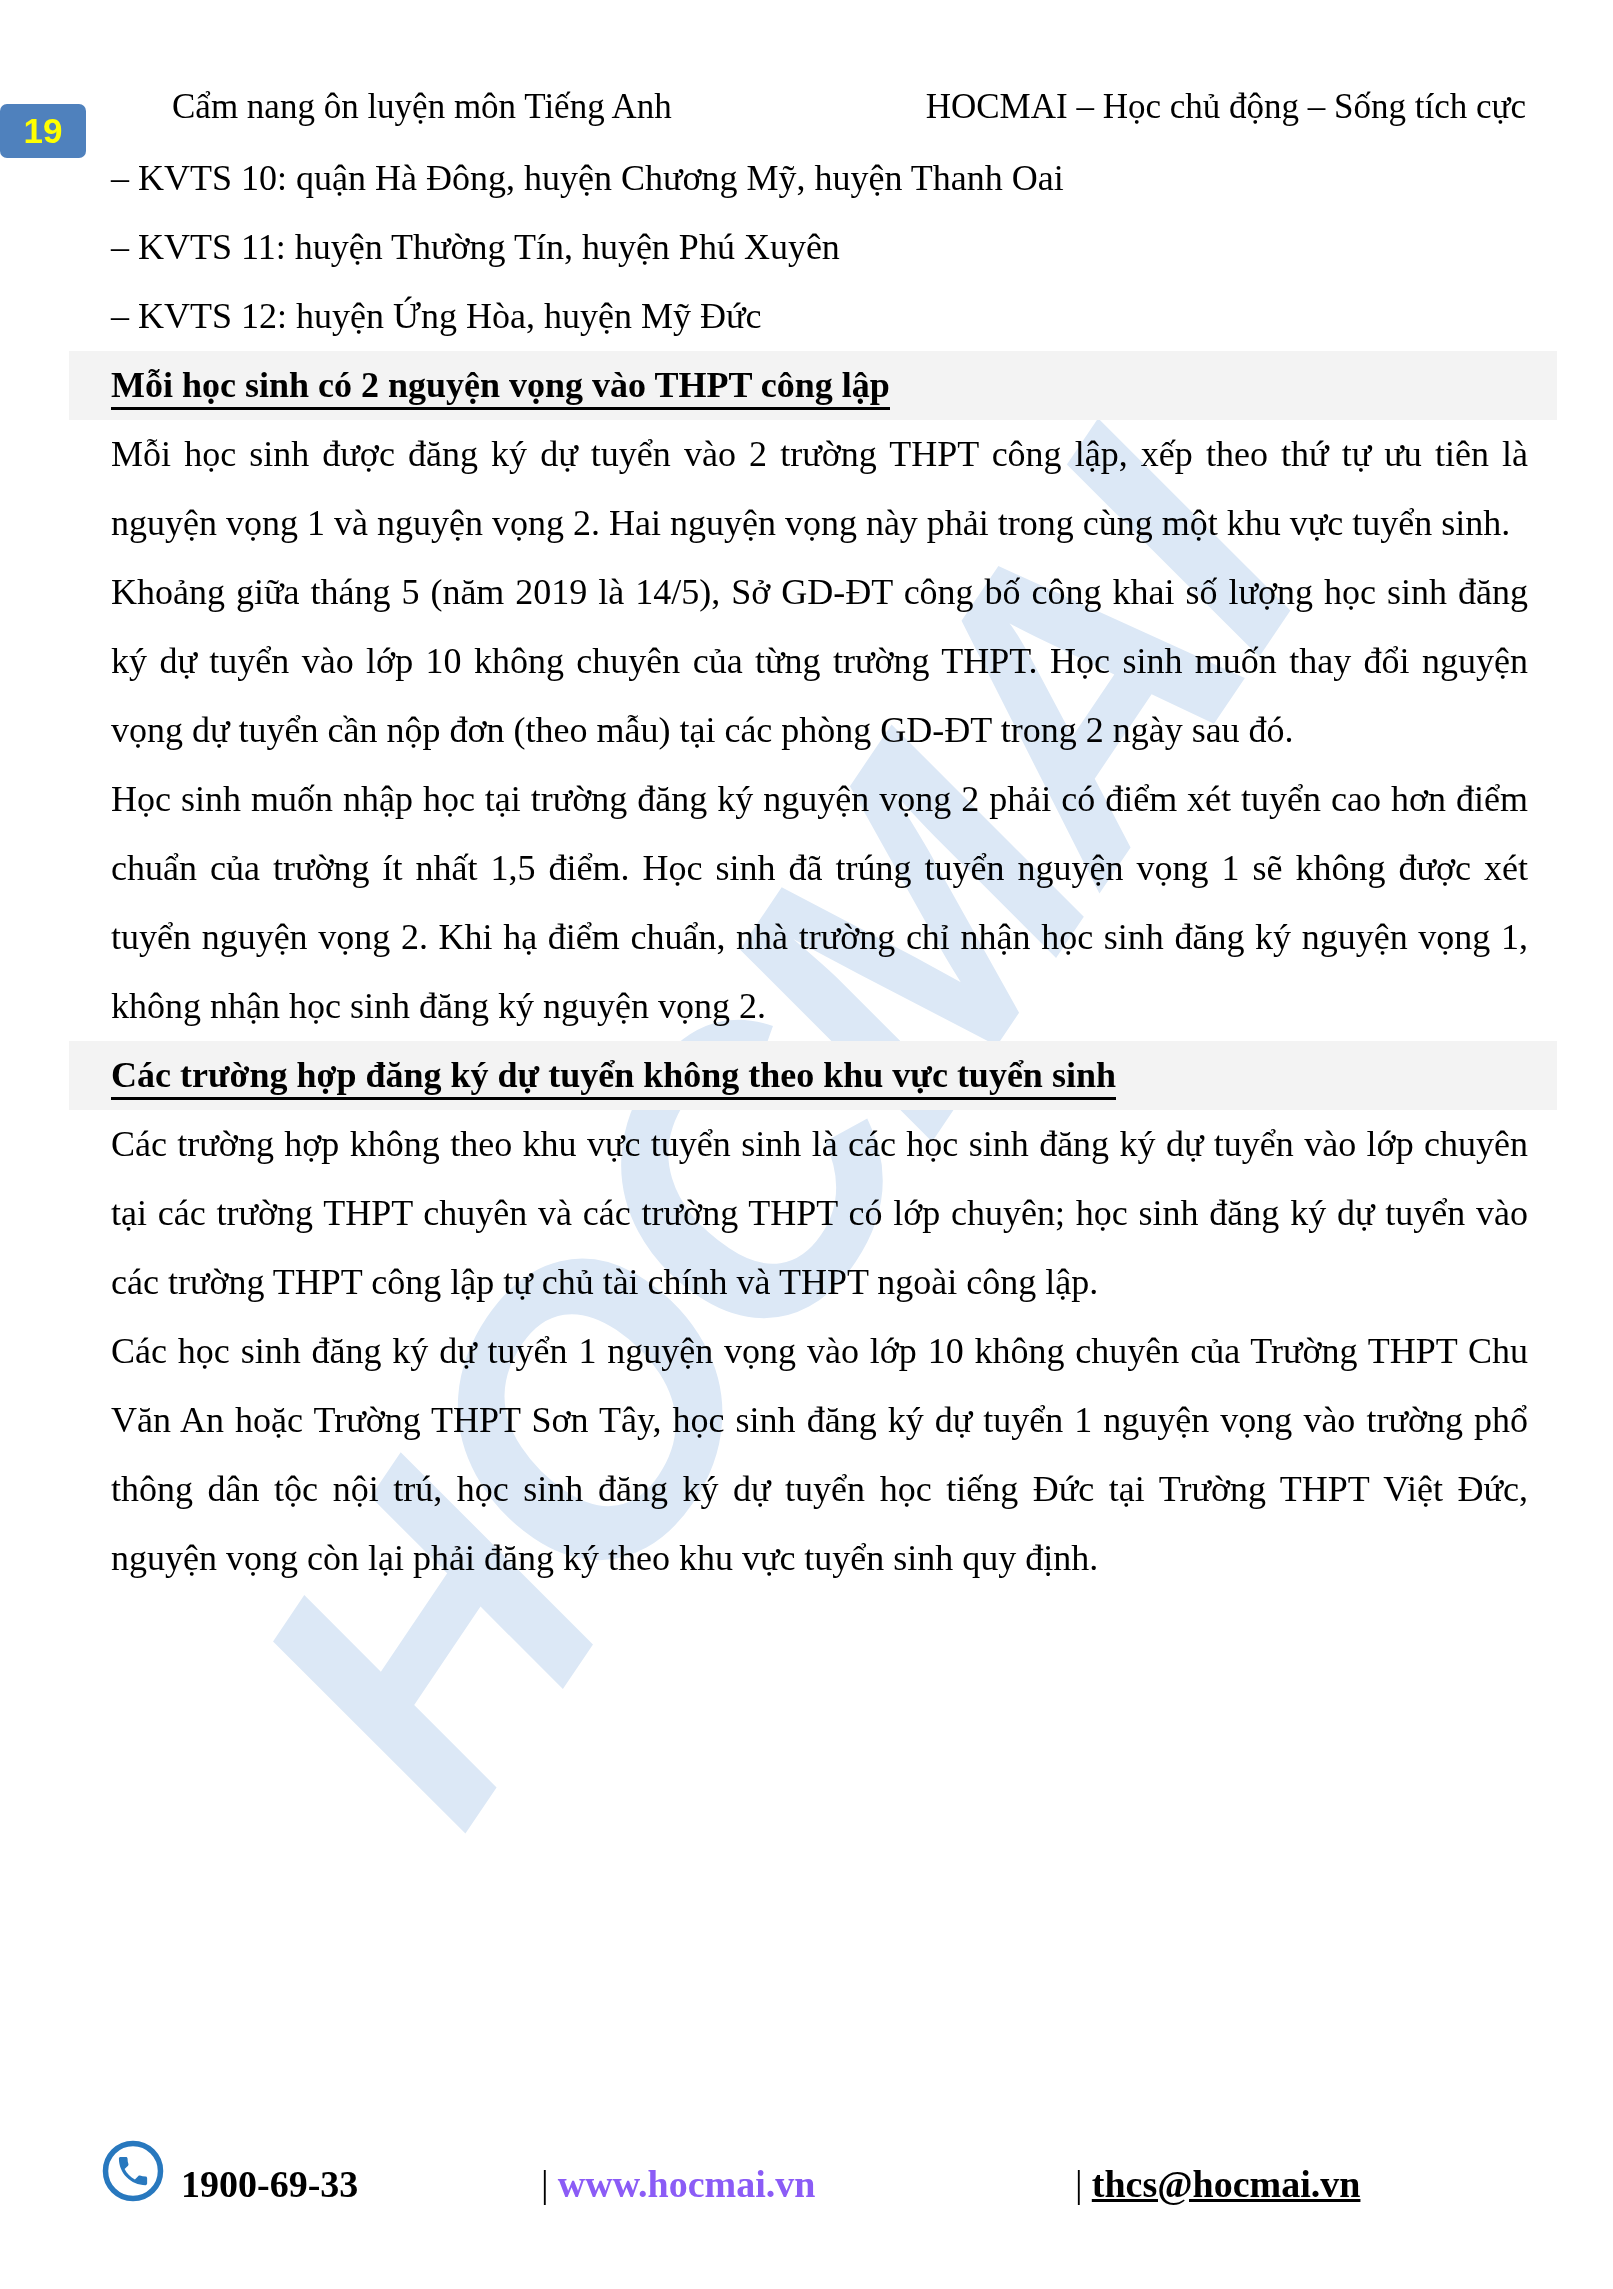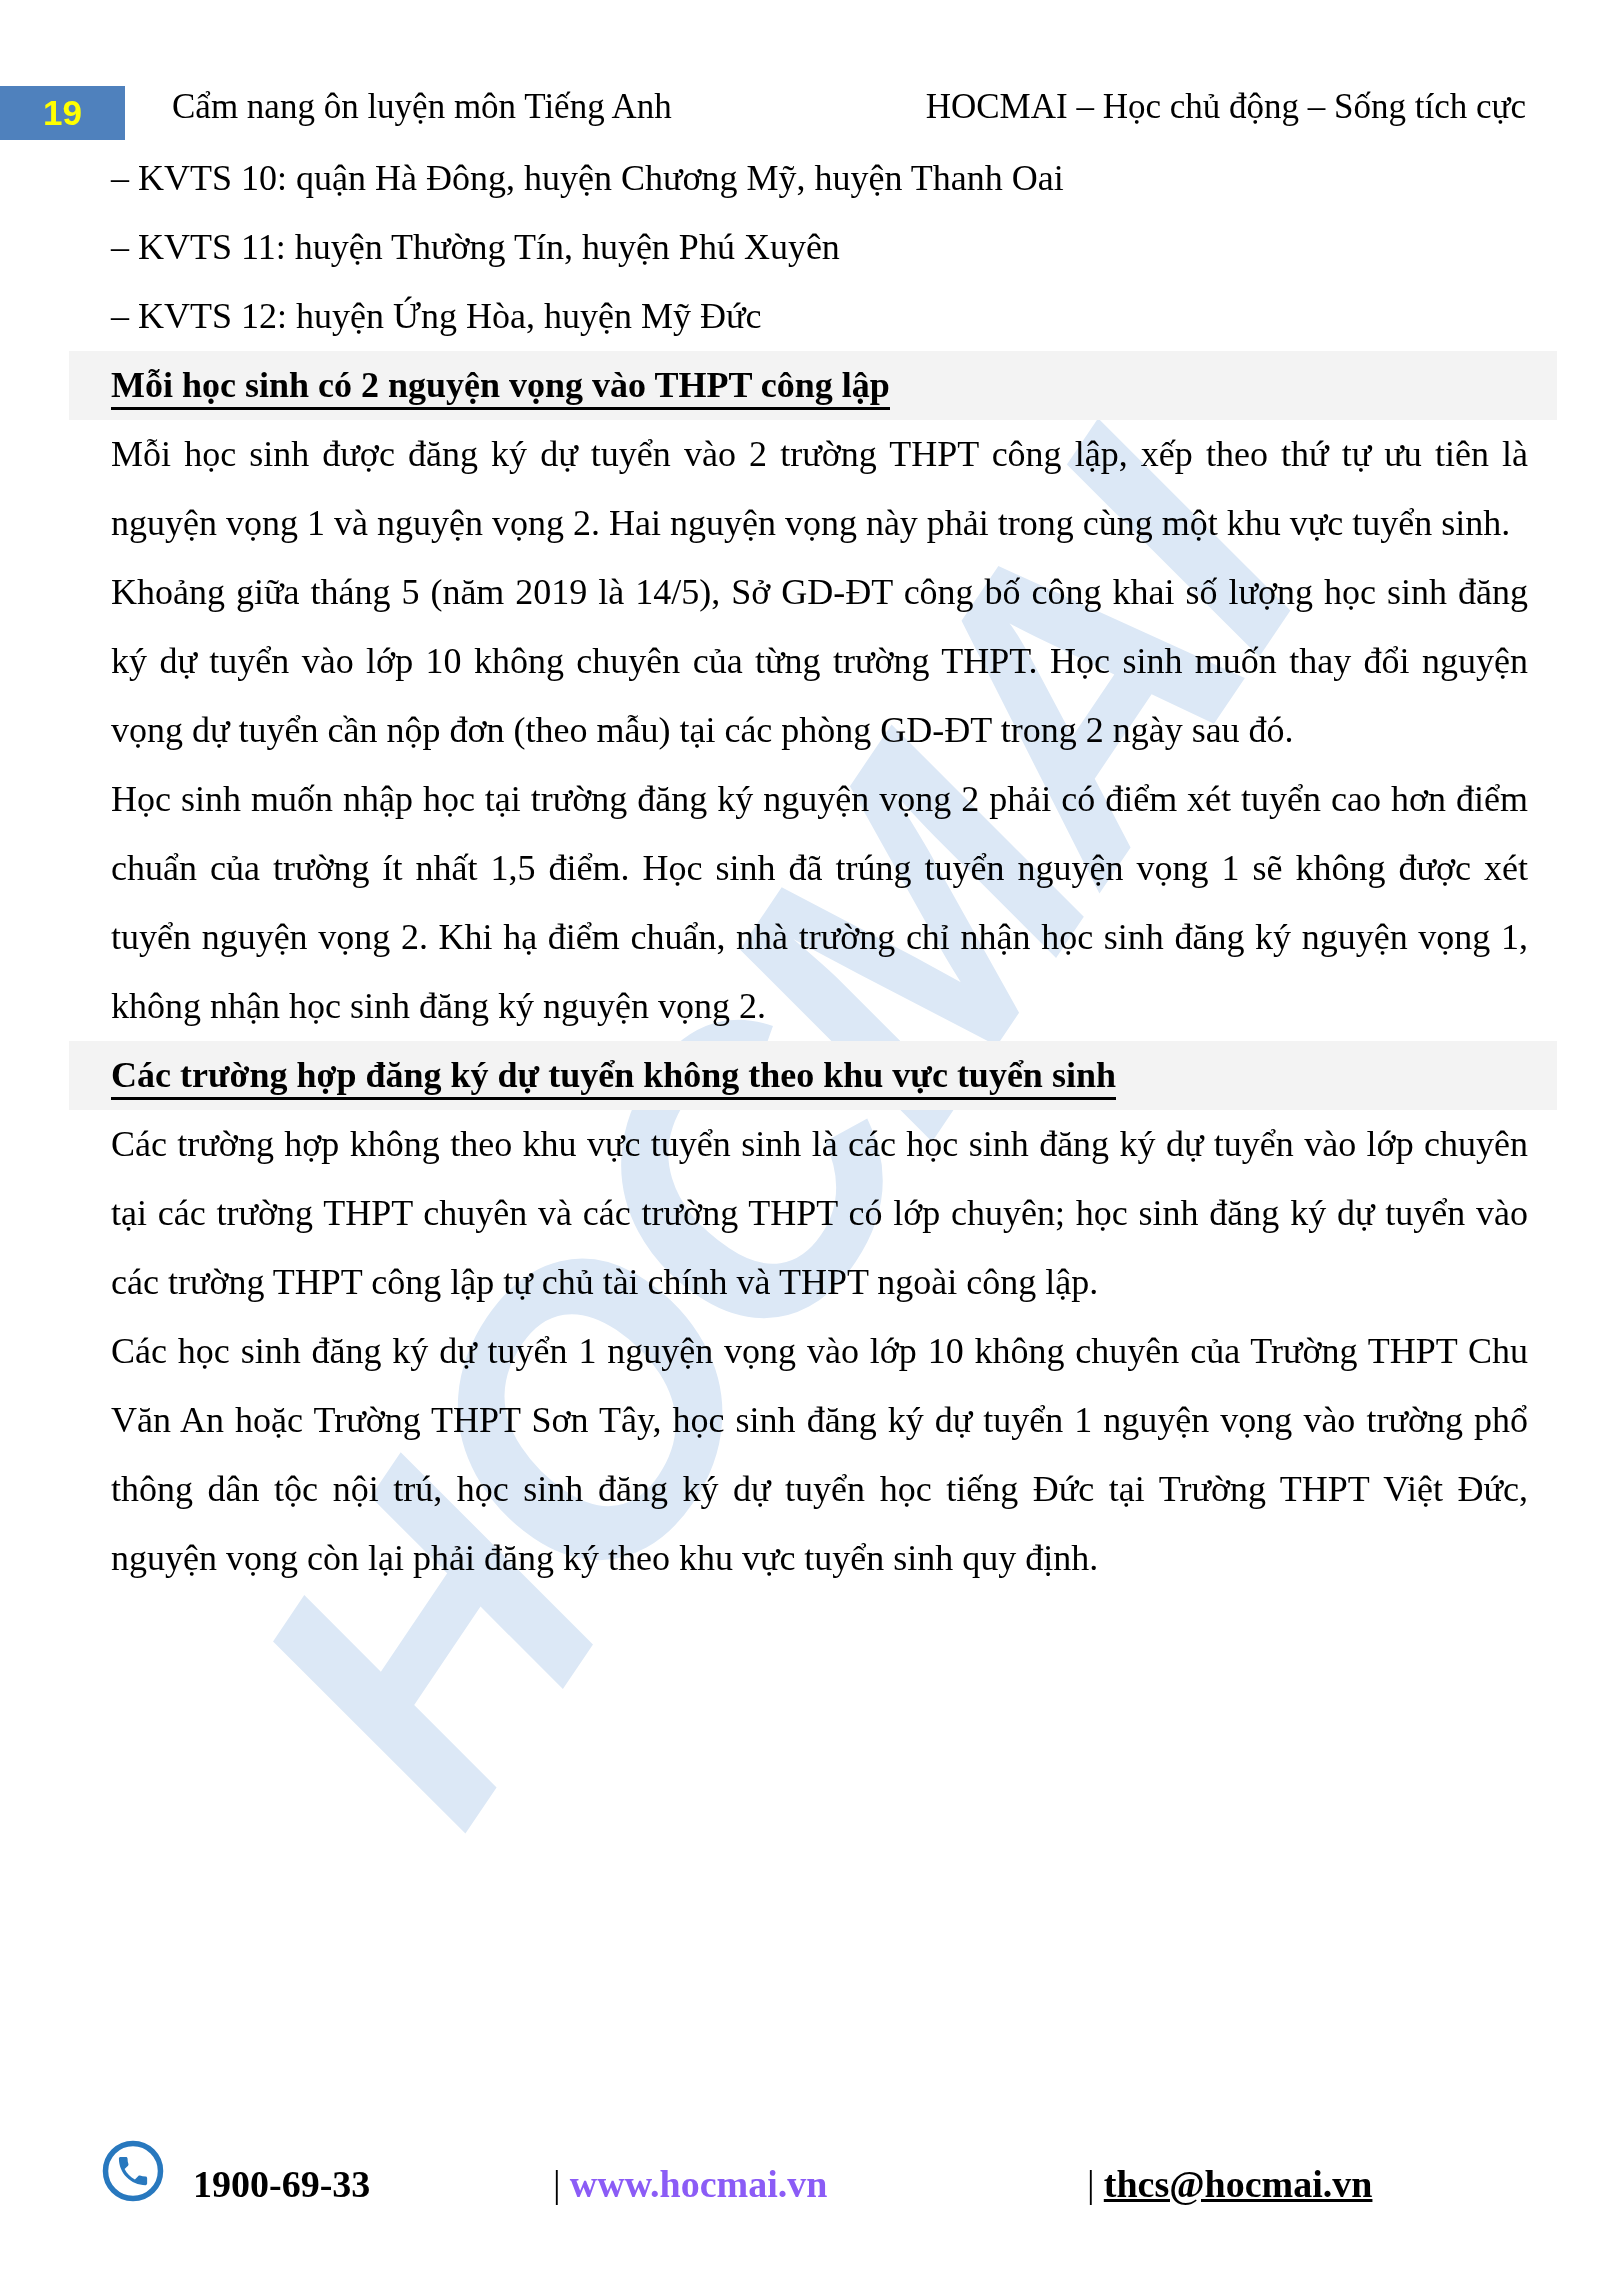--- a/index.html
+++ b/index.html
@@ -28,32 +28,33 @@
     letter-spacing: -9.2px;
     color: #dce8f6;
     white-space: nowrap;
     z-index: 0;
     user-select: none;
   }
   
   .page-badge {
     position: absolute;
     left: 0;
-    top: 86px;
-    width: 125px;
+    top: 104px;
+    width: 86px;
     height: 54px;
     background: #4f81bd;
     color: #ffff00;
     font-family: "Liberation Sans", sans-serif;
     font-weight: bold;
     font-size: 35px;
     display: flex;
     align-items: center;
     justify-content: center;
     z-index: 2;
+    border-radius: 7px;
   }
   .header-left {
     position: absolute;
     left: 172px;
     top: 87px;
     font-size: 35px;
     z-index: 2;
     white-space: nowrap;
   }
   .header-right {
@@ -97,21 +98,20 @@
     height: 66px;
     z-index: 2;
   }
   .footer-item {
     position: absolute;
     top: 2162px;
     font-size: 38px;
     font-weight: bold;
     z-index: 2;
     white-space: nowrap;
-    margin-left: 12px;
   }
   .footer-phone { left: 181px; }
   .footer-web { left: 541px; }
   .footer-web .link { color: #8b5cf6; }
   .footer-email { left: 1075px; text-decoration: underline; }
   .sep { font-weight: normal; padding-right: 9.2px; }
 </style>
 </head>
 <body>
 

